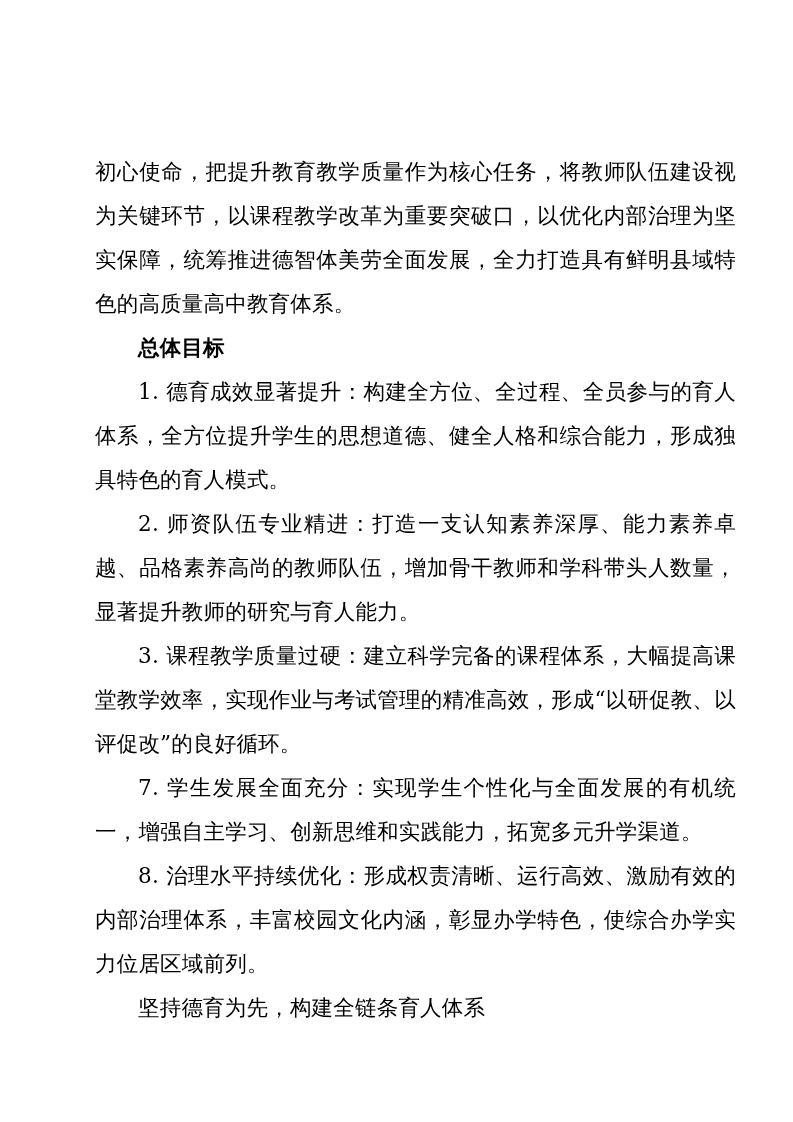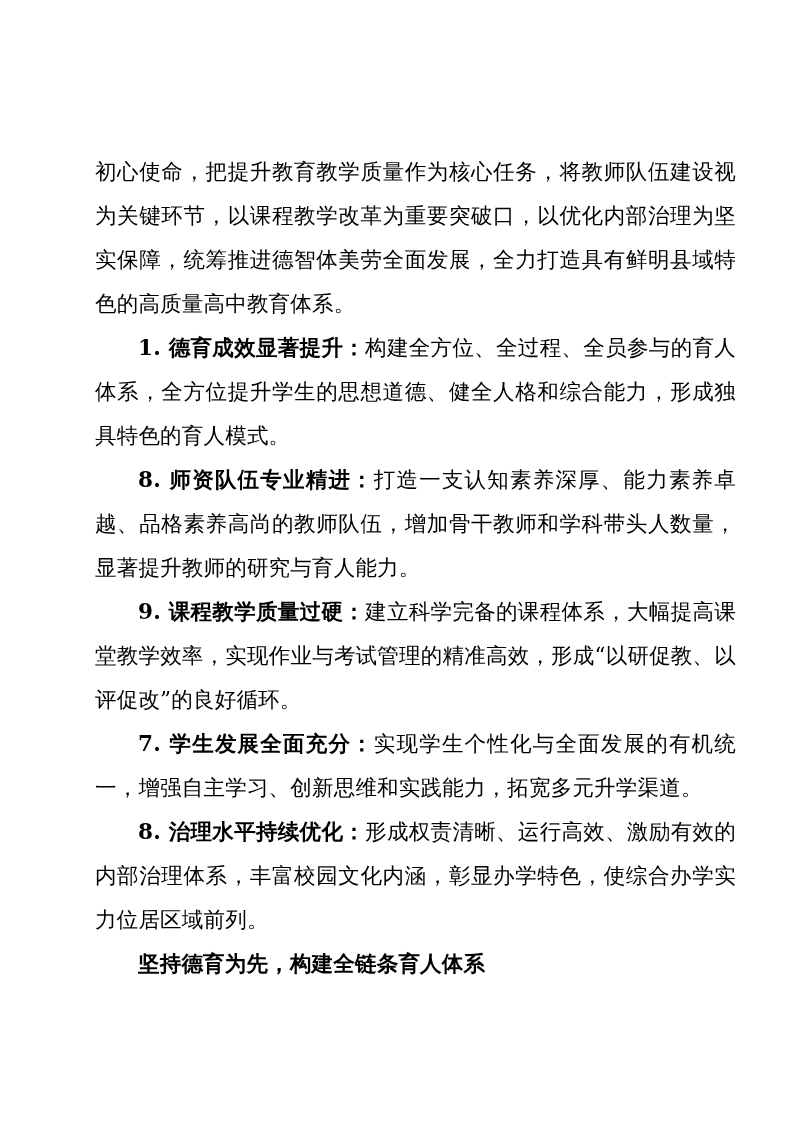--- a/index.html
+++ b/index.html
@@ -39,41 +39,42 @@
   }
   .para-noindent {
     text-indent: 0;
   }
   .heading {
     text-indent: 2em;
     font-weight: bold;
   }
   .sub-heading {
     text-indent: 2em;
-    font-weight: bold;
+    font-weight: normal;
   }
   .inline-bold {
-    font-weight: bold;
+    font-weight: normal;
     margin-top: 21px;
   }
 </style>
 </head>
 <body>
 
 <div class="page">
   <div class="doc-body">
 
     <p class="para-noindent">初心使命，把提升教育教学质量作为核心任务，将教师队伍建设视为关键环节，以课程教学改革为重要突破口，以优化内部治理为坚实保障，统筹推进德智体美劳全面发展，全力打造具有鲜明县域特色的高质量高中教育体系。</p>
 
+    <p class="heading">总体目标</p>
 
     <p class="para"><span class="inline-bold">1. 德育成效显著提升：</span><span>构建全方位、全过程、全员参与的育人体系，全方位提升学生的思想道德、健全人格和综合能力，形成独具特色的育人模式。</span></p>
 
-    <p class="para"><span class="inline-bold">8. 师资队伍专业精进：</span><span>打造一支认知素养深厚、能力素养卓越、品格素养高尚的教师队伍，增加骨干教师和学科带头人数量，显著提升教师的研究与育人能力。</span></p>
+    <p class="para"><span class="inline-bold">2. 师资队伍专业精进：</span><span>打造一支认知素养深厚、能力素养卓越、品格素养高尚的教师队伍，增加骨干教师和学科带头人数量，显著提升教师的研究与育人能力。</span></p>
 
-    <p class="para"><span class="inline-bold">9. 课程教学质量过硬：</span><span>建立科学完备的课程体系，大幅提高课堂教学效率，实现作业与考试管理的精准高效，形成“以研促教、以评促改”的良好循环。</span></p>
+    <p class="para"><span class="inline-bold">3. 课程教学质量过硬：</span><span>建立科学完备的课程体系，大幅提高课堂教学效率，实现作业与考试管理的精准高效，形成“以研促教、以评促改”的良好循环。</span></p>
 
     <p class="para"><span class="inline-bold">7. 学生发展全面充分：</span><span>实现学生个性化与全面发展的有机统一，增强自主学习、创新思维和实践能力，拓宽多元升学渠道。</span></p>
 
     <p class="para"><span class="inline-bold">8. 治理水平持续优化：</span><span>形成权责清晰、运行高效、激励有效的内部治理体系，丰富校园文化内涵，彰显办学特色，使综合办学实力位居区域前列。</span></p>
 
     <p class="sub-heading">坚持德育为先，构建全链条育人体系</p>
 
   </div>
 </div>
 

